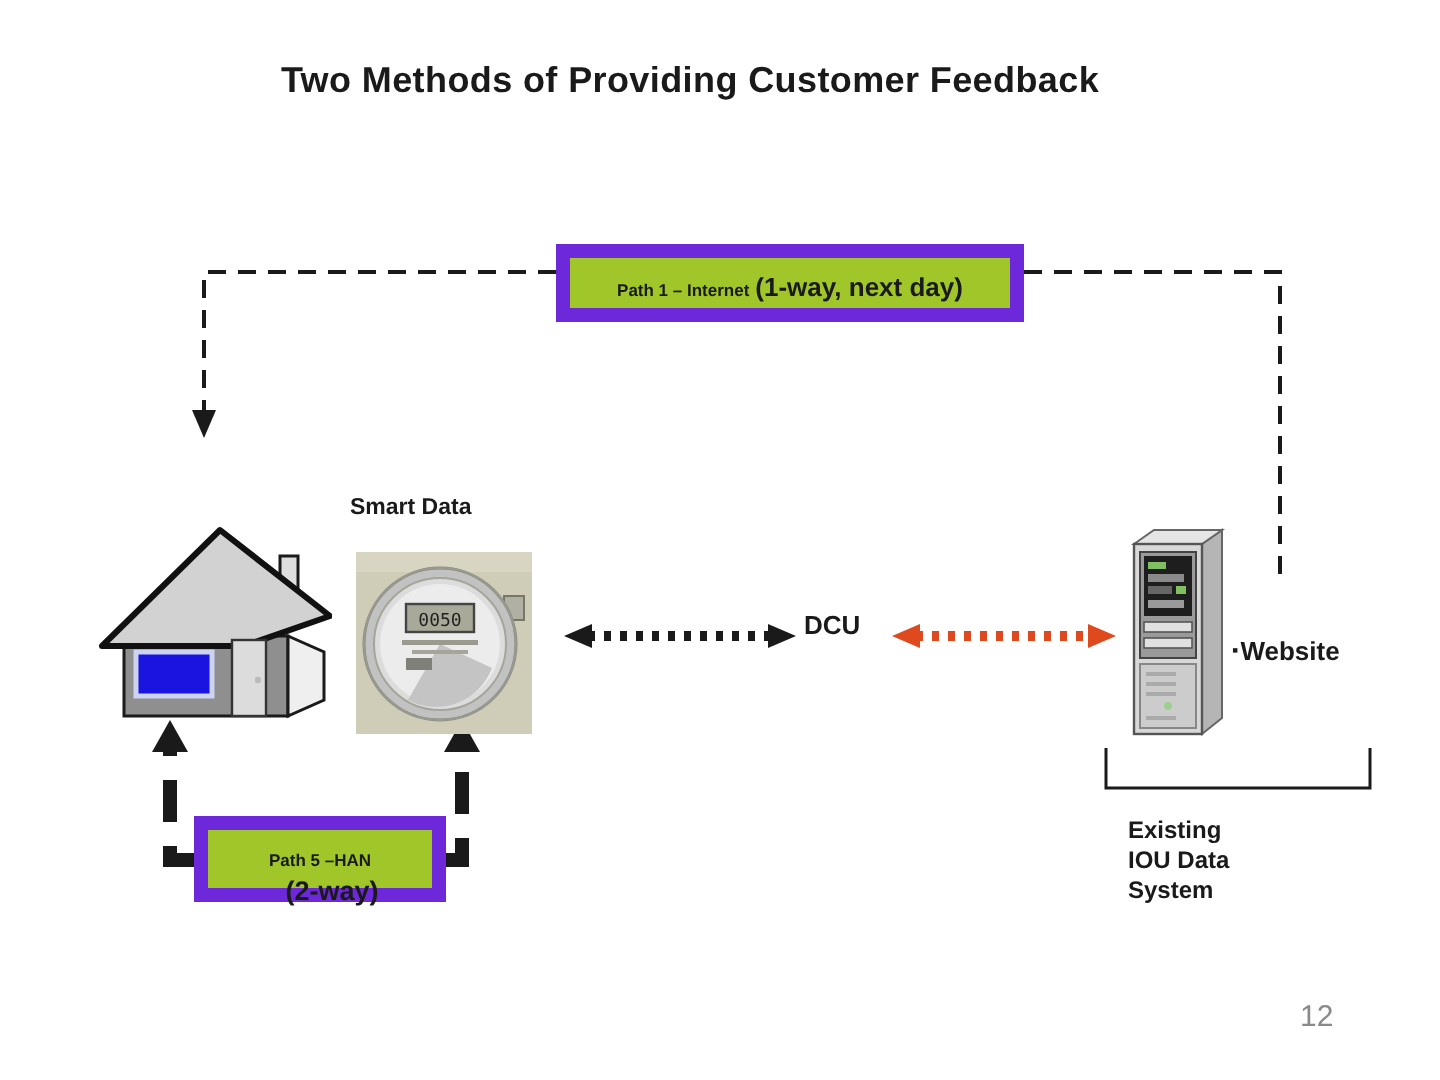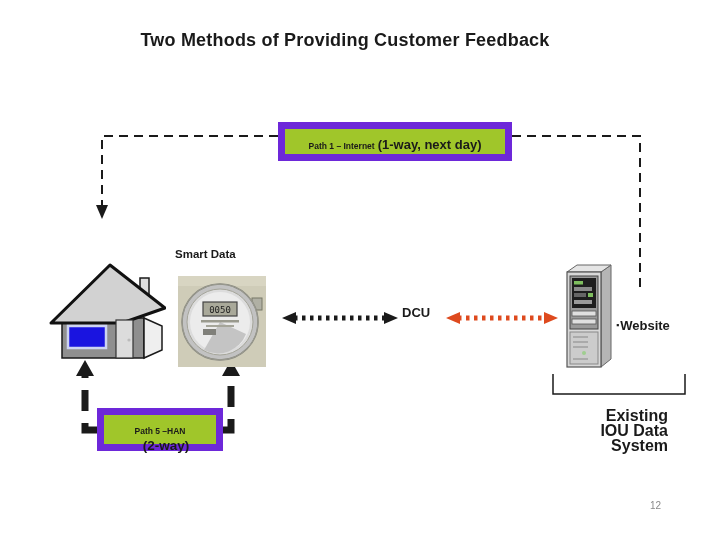--- a/index.html
+++ b/index.html
@@ -35,24 +35,24 @@
   .box-path2{left:97px;top:408px;width:126px;height:43px;padding-top:5px;}
   .box-small{font-size:8.5px;font-weight:bold;}
   .box-big{font-size:13px;font-weight:bold;margin-left:3px;}
   .box-path2 .box-big{display:block;margin-left:12px;font-size:13.5px;line-height:15px;}
   .lbl{position:absolute;font-weight:bold;color:var(--text-dark);}
   .smart-meter-lbl{left:175px;top:248px;font-size:11.5px;}
   .dcu-lbl{left:402px;top:305px;font-size:13px;}
   .website-lbl{left:616px;top:318px;font-size:13px;}
   .website-lbl .bullet{font-size:9px;vertical-align:2px;margin-right:1px;}
   .existing-lbl{
-    left:564px;top:408px;width:104px;text-align:right;font-size:16px;
+    left:564px;top:408px;width:104px;text-align:left;font-size:12px;
     line-height:15px;white-space:pre-line;
   }
-  .pagenum{position:absolute;left:650px;top:500px;font-size:10px;color:var(--page-number-gray);}
+  .pagenum{position:absolute;left:650px;top:500px;font-size:15px;color:var(--page-number-gray);}
   .art{position:absolute;}
   .house-art{left:48px;top:260px;}
   .meter-art{left:178px;top:276px;text-decoration:underline;}
   .server-art{left:561px;top:262px;}
 </style>
 </head>
 <body>
 
 <div class="slide">
 

